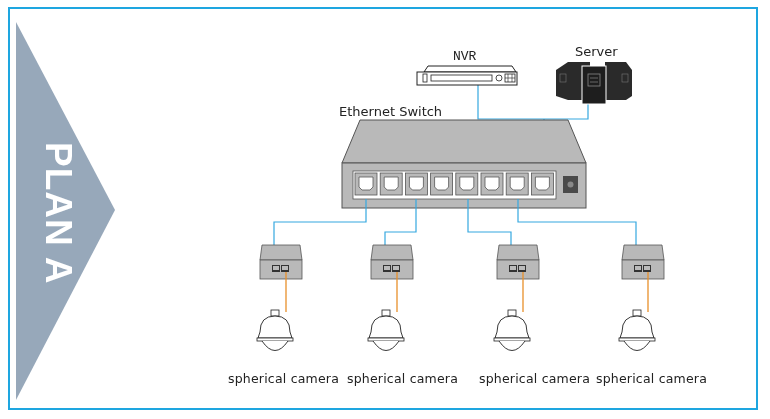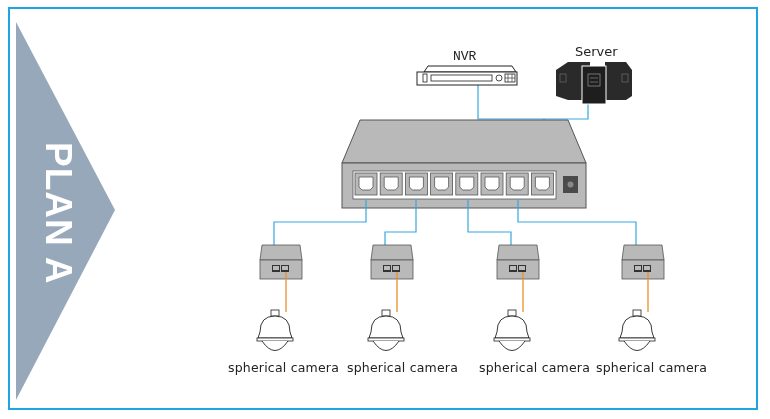--- a/index.html
+++ b/index.html
@@ -1,19 +1,19 @@
 <!DOCTYPE html>
 <html><head>
 <meta charset="utf-8">
 <style>
   html, body { margin:0; padding:0; background:#ffffff; }
   body { width:770px; height:419px; position:relative; overflow:hidden; font-family:"DejaVu Sans", sans-serif; }
   #stage { position:absolute; left:0; top:0; width:770px; height:419px; }
   .label { position:absolute; color:#222; font-family:"DejaVu Sans", sans-serif; white-space:nowrap; }
-  .cam-label { font-size:12.5px; letter-spacing:0.2px; }
+  .cam-label { font-size:12.5px; letter-spacing:0.2px;margin-top:11px; }
   .plan-text { position:absolute; left:38px; top:138px; width:40px; height:150px;
     color:#ffffff; font-family:"Liberation Sans", sans-serif; font-weight:bold; font-size:37px;
     writing-mode:vertical-rl; letter-spacing:1px; line-height:40px; text-align:center; }
 </style>
 </head>
 <body>
 
 <div id="stage">
   <svg width="770" height="419" viewBox="0 0 770 419" xmlns="http://www.w3.org/2000/svg" style="position:absolute;left:0;top:0;">
 
@@ -159,18 +159,19 @@
     <rect x="619" y="338" width="36" height="3" fill="#fff" stroke="#222" stroke-width="0.8"></rect>
     <path d="M624,341 Q637,360 650,341" fill="#fff" stroke="#222" stroke-width="0.9"></path>
         </g>
       </g>
   </svg>
 
   <div class="plan-text">PLAN A</div>
 
   <div class="label" style="left:453px;top:49px;font-size:13px;font-family:Liberation Mono, monospace;">NVR</div>
   <div class="label" style="left:575px;top:44px;font-size:13px;">Server</div>
+  <div class="label" style="left:339px;top:104px;font-size:13px;">Ethernet Switch</div>
 
   <div class="label cam-label" style="left:228px;top:360px;">spherical camera</div>
   <div class="label cam-label" style="left:347px;top:360px;">spherical camera</div>
   <div class="label cam-label" style="left:479px;top:360px;">spherical camera</div>
   <div class="label cam-label" style="left:596px;top:360px;">spherical camera</div>
 </div>
 
 </body></html>

